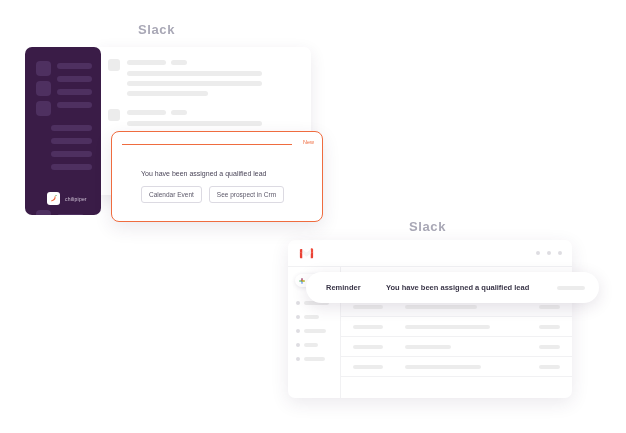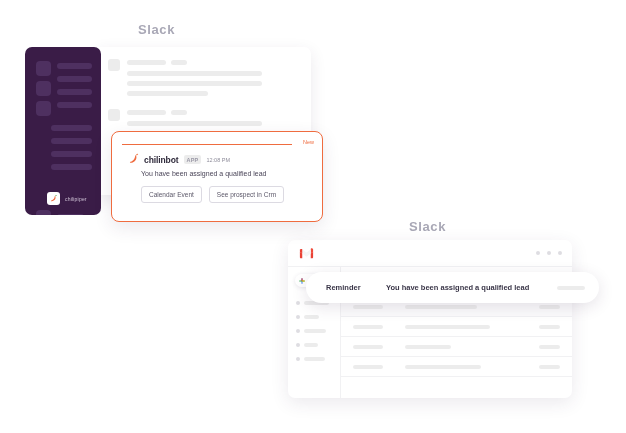--- a/index.html
+++ b/index.html
@@ -390,29 +390,20 @@
 
     <div class="sb-sq" style="left:11px; top:163px;"></div>
     <div class="sb-bar" style="left:32px; top:167px; width:27px;"></div>
   </div>
 </div>
 
 <div id="slack-notification">
   <div id="notif-divider"></div>
   <div id="notif-new-badge">New</div>
 
-  <div id="notif-head">
-    <svg id="chili-icon" viewBox="0 0 12 14">
-      <path d="M8.8 1.6c.6-.9 1.6-1 2.1-.6.4.3.1.8-.4 1-.6.2-1 .5-1.2 1z" fill="#ef8a5f"></path>
-      <path d="M8.7 2.6c1 1.7.6 4.3-1.2 6.1C6 10.3 3.9 11 2.5 10.5c-.6-.2-.5-.8.1-1 1.8-.6 3.1-1.6 4-2.9.7-1.1 1.2-2.4 1.3-3.7.1-.5.6-.6.8-.3z" fill="#ef6c3f"></path>
-    </svg>
-    <span id="notif-author">chilinbot</span>
-    <span id="notif-app-tag">APP</span>
-    <span id="notif-time">12:08 PM</span>
-  </div>
 
   <div id="notif-message">You have been assigned a qualified lead</div>
 
   <div id="notif-actions">
     <button class="notif-btn">Calendar Event</button>
     <button class="notif-btn">See prospect in Crm</button>
   </div>
 </div>
 
 <div id="email-window">

